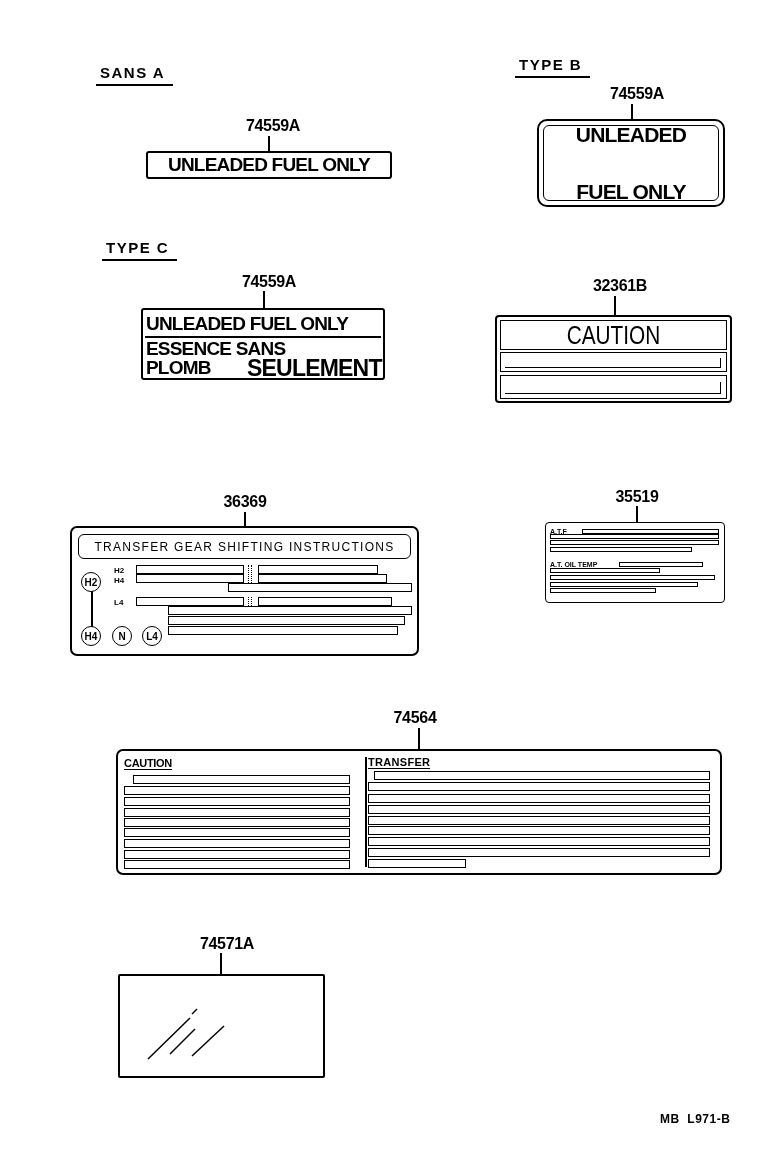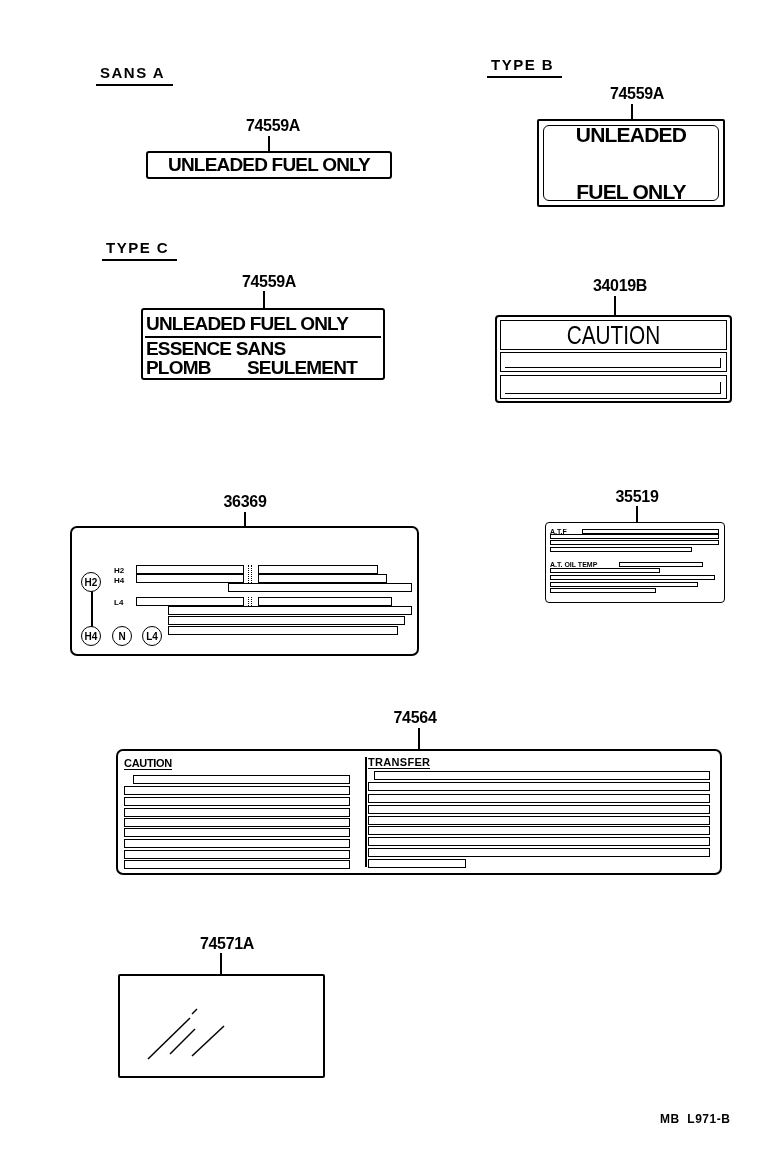--- a/index.html
+++ b/index.html
@@ -22,60 +22,63 @@
 </head>
 <body>
 
 <div class="abs type-label" style="left:96px;top:64px;">SANS A</div>
 <div class="abs part-no" style="left:228px;top:117px;width:90px;">74559A</div>
 <div class="abs leader" style="left:268px;top:136px;height:16px;"></div>
 <div class="abs box" style="left:146px;top:151px;width:246px;height:28px;border-radius:3px;display:flex;align-items:center;justify-content:center;">
   <span class="bold-txt" style="font-size:19px;">UNLEADED FUEL ONLY</span>
 </div>
 
-<div class="abs type-label" style="left:487px;top:56px;">TYPE B</div>
+<div class="abs type-label" style="left:515px;top:56px;">TYPE B</div>
 <div class="abs part-no" style="left:592px;top:85px;width:90px;">74559A</div>
 <div class="abs leader" style="left:631px;top:104px;height:16px;"></div>
-<div class="abs box" style="left:537px;top:119px;width:188px;height:88px;border-radius:2px;padding:4px;">
+<div class="abs box" style="left:537px;top:119px;width:188px;height:88px;border-radius:10px;padding:4px;">
   <div class="box" style="width:100%;height:100%;border-radius:6px;border-width:1.5px;display:flex;flex-direction:column;align-items:center;justify-content:center;line-height:28px;">
     <span class="bold-txt" style="font-size:21px;">UNLEADED</span>
     <span class="bold-txt" style="font-size:21px;margin-top:29px;">FUEL ONLY</span>
   </div>
 </div>
 
 <div class="abs type-label" style="left:102px;top:239px;">TYPE C</div>
 <div class="abs part-no" style="left:224px;top:273px;width:90px;">74559A</div>
 <div class="abs leader" style="left:263px;top:291px;height:18px;"></div>
 <div class="abs box" style="left:141px;top:308px;width:244px;height:72px;border-radius:3px;">
   <div style="position:absolute;left:3px;top:2px;font-size:19px;line-height:24px;" class="bold-txt">UNLEADED FUEL ONLY</div>
   <div style="position:absolute;left:2px;right:2px;top:26px;height:2px;background:#000;"></div>
   <div style="position:absolute;left:3px;top:29px;font-size:19px;line-height:20px;" class="bold-txt">ESSENCE SANS</div>
   <div style="position:absolute;left:3px;top:48px;font-size:19px;line-height:20px;text-align:center;" class="bold-txt">PLOMB</div>
-  <div style="position:absolute;left:104px;top:48px;font-size:19px;line-height:20px;" class="bold-txt">SEULEMENT</div>
+  <div style="position:absolute;left:104px;top:48px;font-size:23px;line-height:20px;" class="bold-txt">SEULEMENT</div>
 </div>
 
-<div class="abs part-no" style="left:575px;top:277px;width:90px;">34019B</div>
+<div class="abs part-no" style="left:575px;top:277px;width:90px;">32361B</div>
 <div class="abs leader" style="left:614px;top:296px;height:20px;"></div>
 <div class="abs box" style="left:495px;top:315px;width:237px;height:88px;border-radius:4px;">
   <div class="box" style="position:absolute;left:3px;top:3px;right:3px;height:30px;border-width:1.5px;display:flex;align-items:center;justify-content:center;">
     <span style="font-size:26px;transform:scaleX(0.8);display:inline-block;letter-spacing:0px;">CAUTION</span>
   </div>
   <div class="box" style="position:absolute;left:3px;top:35px;right:3px;height:20px;border-width:1.5px;">
     <div style="position:absolute;left:4px;right:5px;bottom:3px;height:1.5px;background:#000;"></div>
     <div style="position:absolute;right:5px;bottom:3px;width:1.5px;height:10px;background:#000;"></div>
   </div>
   <div class="box" style="position:absolute;left:3px;top:58px;right:3px;height:24px;border-width:1.5px;">
     <div style="position:absolute;left:4px;right:5px;bottom:4px;height:1.5px;background:#000;"></div>
     <div style="position:absolute;right:5px;bottom:4px;width:1.5px;height:12px;background:#000;"></div>
   </div>
 </div>
 
 <div class="abs part-no" style="left:200px;top:493px;width:90px;">36369</div>
 <div class="abs leader" style="left:244px;top:512px;height:15px;"></div>
 <div class="abs box" style="left:70px;top:526px;width:349px;height:130px;border-radius:7px;">
+  <div class="box" style="position:absolute;left:6px;top:6px;width:333px;height:25px;border-width:1.5px;border-radius:6px;display:flex;align-items:center;justify-content:center;">
+    <span style="font-size:12px;letter-spacing:1.3px;">TRANSFER GEAR SHIFTING INSTRUCTIONS</span>
+  </div>
 
   <div class="abs small-lbl" style="left:42px;top:38px;">H2</div>
   <div class="abs small-lbl" style="left:42px;top:48px;">H4</div>
   <div class="abs small-lbl" style="left:42px;top:70px;">L4</div>
 
   <div class="abs line-box" style="left:64px;top:37px;width:108px;"></div>
   <div class="abs line-box" style="left:64px;top:46px;width:108px;"></div>
   <div class="abs line-box" style="left:64px;top:69px;width:108px;"></div>
 
   <div class="abs" style="left:176px;top:37px;width:4px;height:18px;border-left:1.5px dotted #000;border-right:1.5px dotted #000;box-sizing:border-box;"></div>

